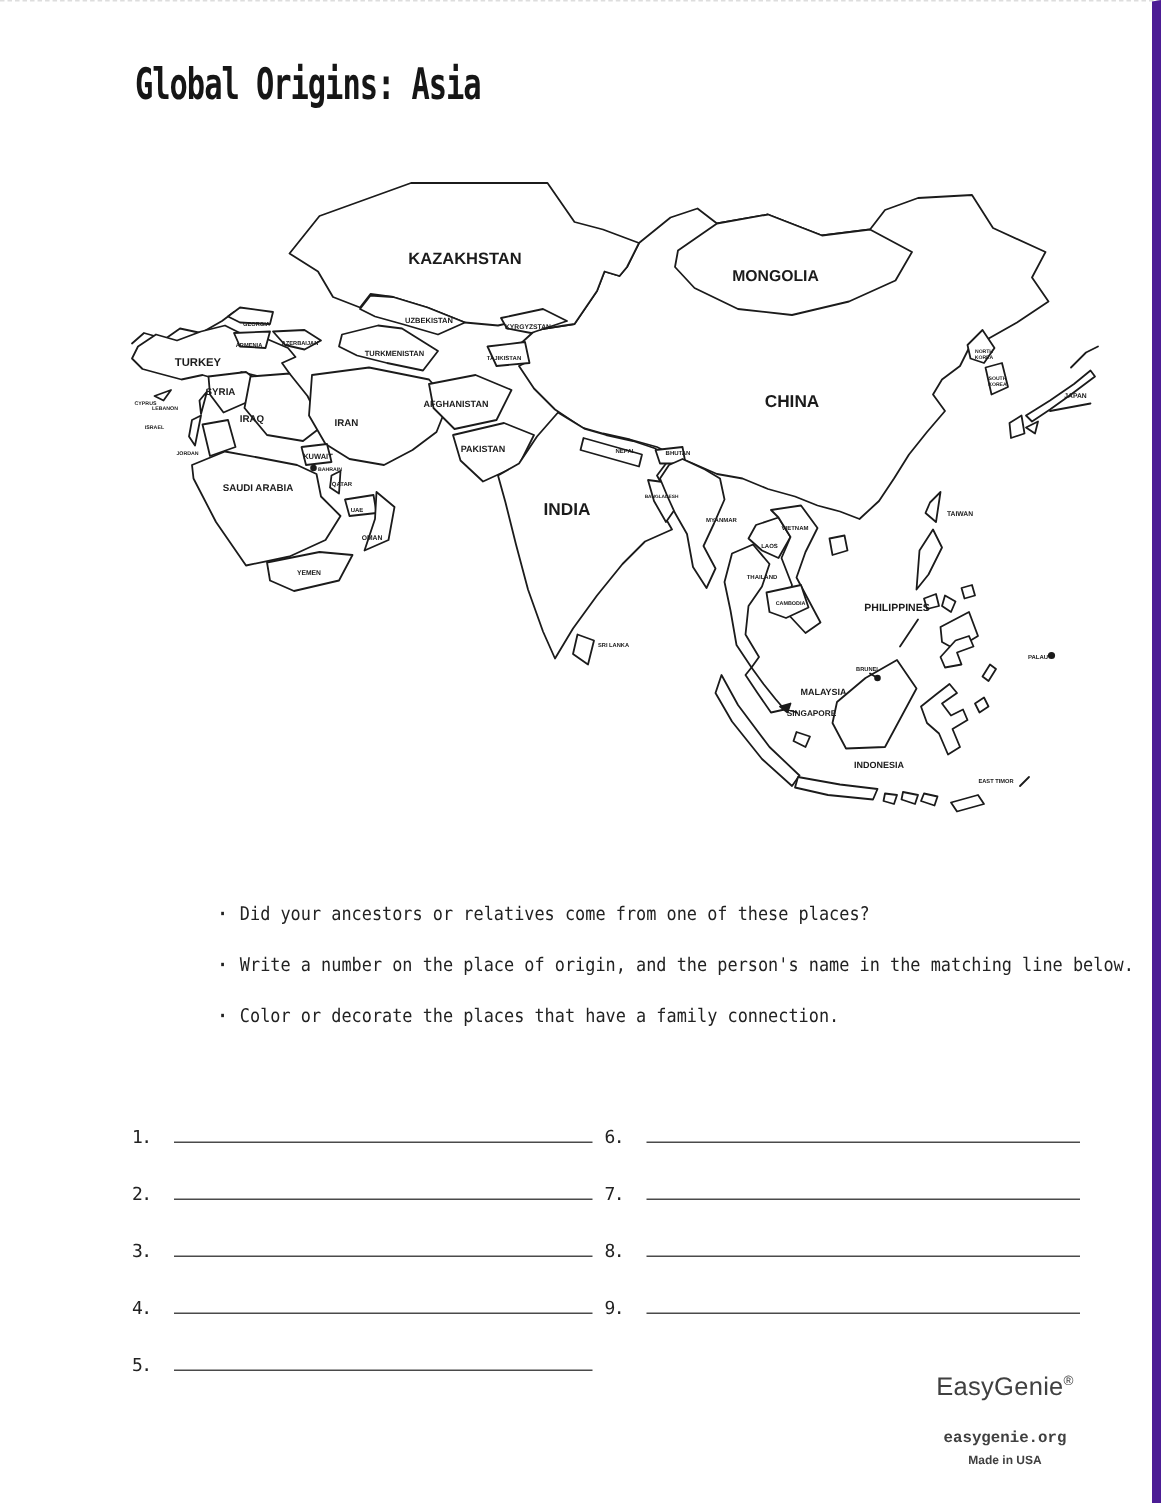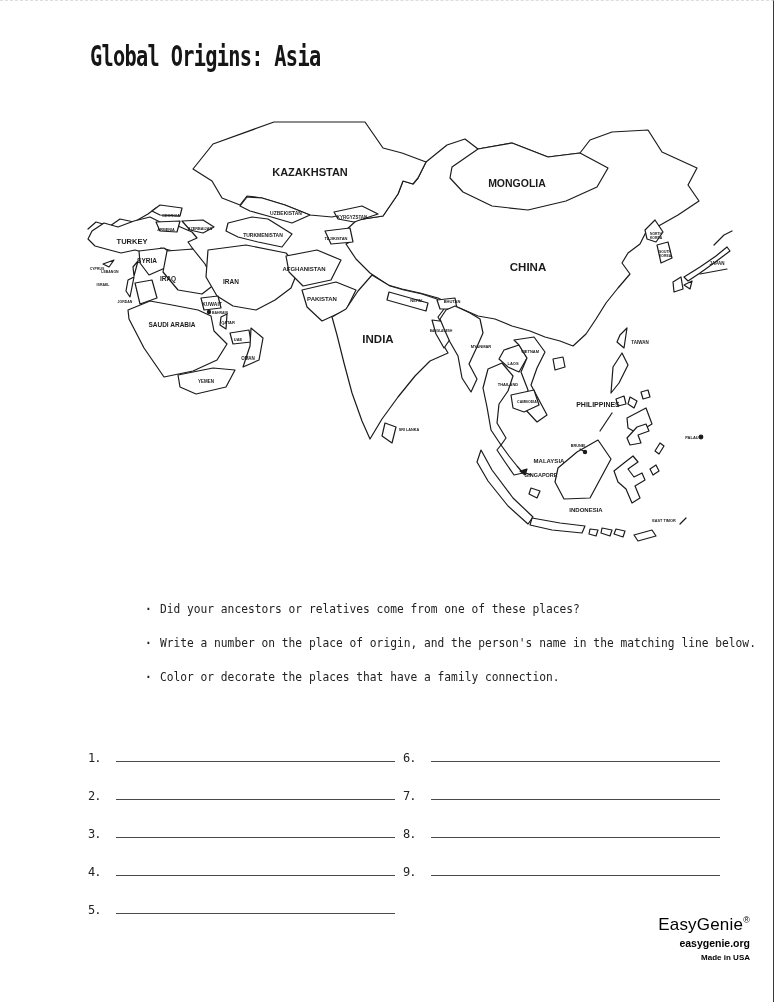--- a/index.html
+++ b/index.html
@@ -1,21 +1,21 @@
 <!DOCTYPE html>
 <html><head>
 <meta charset="utf-8">
 <style>
   html,body{margin:0;padding:0;background:#fff;}
   .page{
     position:relative;
     width:774px;height:1002px;
     background:#ffffff;
     border-top:1px dashed #ddd;
-    border-right:1px solid #4c1d95;
+    border-right:6px solid #4c1d95;
     overflow:hidden;
     font-family:"Liberation Sans",sans-serif;
     color:#1b1b1b;
     box-sizing:border-box;
   }
   .title{
     position:absolute;left:90px;top:38px;margin:0;
     font-family:"DejaVu Sans Mono",monospace;
     font-weight:bold;font-size:29px;letter-spacing:-1px;
     transform:scaleX(0.70);transform-origin:left center;
@@ -41,26 +41,26 @@
   .answers{
     position:absolute;left:88px;top:726px;width:632px;
     display:grid;grid-template-columns:307px 317px;column-gap:8px;
     font-family:"DejaVu Sans Mono",monospace;font-size:12px;color:#222;
   }
   .answer-col{display:flex;flex-direction:column;}
   .answer-row{display:flex;align-items:flex-end;height:38px;}
   .answer-num{width:26px;flex:0 0 26px;letter-spacing:-1px;}
   .answer-rule{flex:1;border-bottom:1.3px solid #4a4a4a;margin-bottom:3px;margin-left:2px;}
   .footer{
-    position:absolute;left:590px;top:914px;width:160px;text-align:right;
-    color:#000000;
+    position:absolute;left:590px;top:914px;width:160px;text-align:center;
+    color:#404040;
   }
   .footer-brand{font-size:17px;letter-spacing:0.2px;}
   .footer-brand sup{font-size:9px;}
-  .footer-url{font-size:10.5px;font-weight:bold;margin-top:2px;}
+  .footer-url{font-size:10.5px;font-weight:bold;margin-top:18px;font-family:Liberation Mono, monospace;}
   .footer-origin{font-size:8px;font-weight:bold;margin-top:4px;}
 </style>
 </head>
 <body>
 
 <div class="page">
 
   <h1 class="title">Global Origins: Asia</h1>
 
   <svg class="map-svg" width="774" height="560" viewBox="0 0 774 560" fill="#ffffff" stroke="#1b1b1b" stroke-width="1.2" stroke-linejoin="round" stroke-linecap="round">

